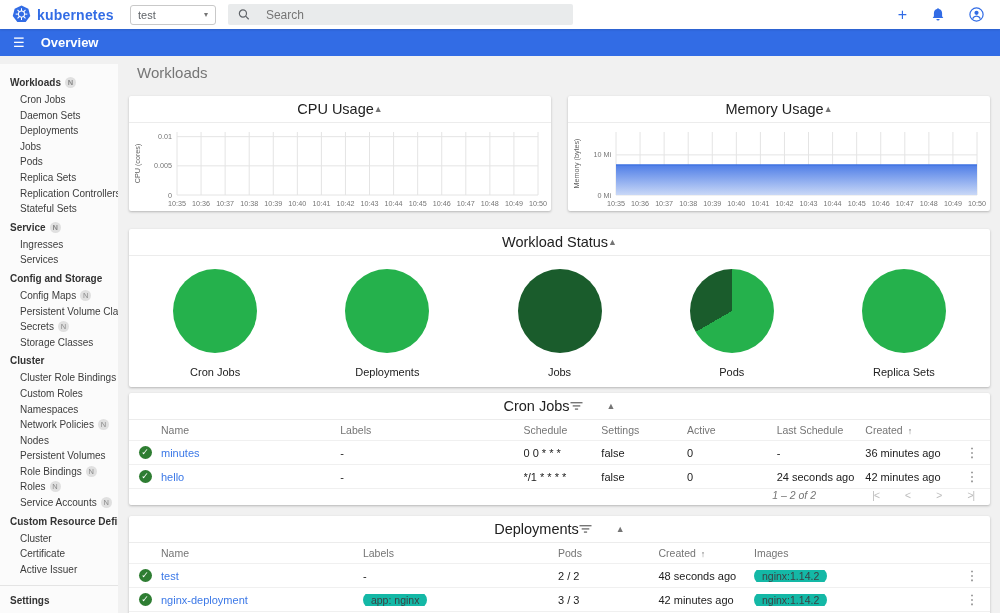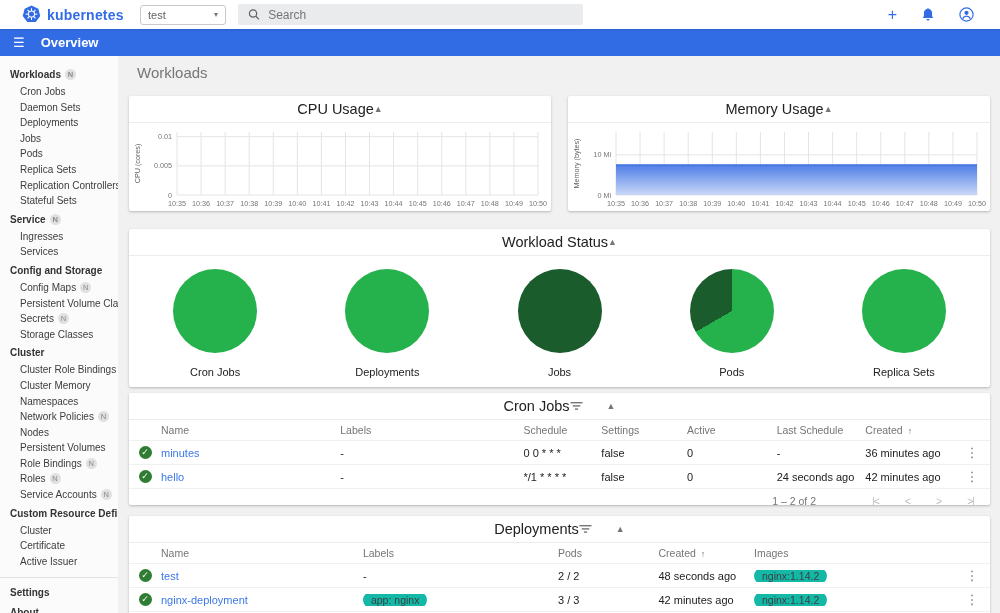--- a/index.html
+++ b/index.html
@@ -1,45 +1,45 @@
 <!DOCTYPE html>
 <html style="--brand-blue: #326ce5; --link-blue: #3b78e7; --check-green: #2e7d32; --status-green: #25b14c; --status-dark-green: #1a5c2c; --memory-line-blue: #3a6fe0;"><head>
 <meta charset="utf-8">
 <style>
   * { box-sizing: border-box; margin: 0; padding: 0; }
   html,body { width:1000px; height:613px; overflow:hidden; }
   body { font-family:"Liberation Sans", sans-serif; background:#f1f1f1; color:#212121; }
 
   
-  .topbar { height:29px; background:#fff; display:flex; align-items:center; padding:0 22px;
+  .topbar { height:29px; background:#fff; display:flex; align-items:center; padding:0 12px;
             box-shadow:0 1px 2px rgba(0,0,0,.12); position:relative; z-index:3; }
   .brand { display:flex; align-items:center; gap:6px; width:108px; }
   .brand-text { color:var(--brand-blue,#326ce5); font-weight:bold; font-size:14px; letter-spacing:.2px; }
   .ns-select { margin-left:10px; width:86px; height:20px; border:1px solid #c9c9c9; border-radius:3px;
                display:flex; align-items:center; justify-content:space-between; padding:0 7px;
                font-size:11px; color:#5f6368; background:#fff; cursor:pointer; }
   .ns-caret { font-size:8px; color:#757575; }
   .searchbar { margin-left:12px; width:345px; height:21px; background:#e9ebec; border-radius:2px;
-               display:flex; align-items:center; padding:0 10px; gap:8px; }
+               display:flex; align-items:center; padding:0 10px; gap:16px; }
   .searchbar input { border:none; background:transparent; outline:none; font-size:12px; color:#3c4043;
                      font-family:"Liberation Sans",sans-serif; width:100%; }
   .searchbar input::placeholder { color:#757575; }
   .top-actions { margin-left:auto; display:flex; align-items:center; gap:24px; padding-right:4px; }
   .top-actions .act { color:var(--brand-blue,#326ce5); cursor:pointer; display:flex; align-items:center; }
   .plus-glyph { font-size:16px; line-height:16px; }
 
   
   .bluebar { height:27px; background:var(--brand-blue,#326ce5); display:flex; align-items:center;
              gap:16px; padding:0 13px; color:#fff; position:relative; z-index:2; }
   .hamburger { font-size:13px; cursor:pointer; }
   .bluebar-title { font-size:13px; font-weight:bold; }
 
   
   .layout { display:flex; height:557px; }
-  .sidebar { width:118px; background:#fbfbfb; padding-top:8px; overflow:hidden; flex:none; }
+  .sidebar { width:118px; background:#fbfbfb; padding-top:8px; overflow:hidden; flex:none;margin-top:8px; }
   .side-heading { font-size:10px; font-weight:bold; color:#333; padding:5px 2px 4px 10px;
                   white-space:nowrap; overflow:hidden; cursor:pointer; }
   .side-item { font-size:10px; color:#3c3c3c; padding-left:20px; height:15.6px; line-height:15.6px;
                white-space:nowrap; overflow:hidden; cursor:pointer; }
   .badge { display:inline-block; width:11px; height:11px; border-radius:50%; background:#e0e0e0;
            color:#8a8a8a; font-size:7.5px; line-height:11px; text-align:center; margin-left:4px;
            vertical-align:1px; }
   .side-divider { border-top:1px solid #e4e4e4; margin:8px 0 4px; }
 
   .content { flex:1; padding:4px 10px 0 11px; overflow:hidden; }
@@ -76,22 +76,22 @@
   .sort { font-size:9px; margin-left:5px; color:#757575; }
   .trow.data { height:24px; font-size:11px; }
   .td { white-space:nowrap; overflow:hidden; }
   .icon-cell { display:flex; justify-content:center; }
   .check { width:13px; height:13px; border-radius:50%; background:var(--check-green,#2e7d32);
            color:#fff; font-size:9px; line-height:13px; text-align:center; display:inline-block; }
   a.link { color:var(--link-blue,#3b78e7); text-decoration:none; cursor:pointer; }
   .underline { border-bottom:1px solid #b5b5b5; cursor:pointer; }
   .chip { background:#14b8a6; border-radius:9px; padding:2px 8px; font-size:10.5px; color:#3c4043; }
   .kebab { color:#757575; font-size:13px; text-align:center; cursor:pointer; }
-  .pagination { height:18px; display:flex; align-items:flex-end; justify-content:flex-end;
-                padding:0 16px; color:#757575; font-size:10.5px; gap:0; }
+  .pagination { height:18px; display:flex; align-items:flex-start; justify-content:flex-end;
+                padding:0 16px; color:#757575; font-size:10.5px; gap:0;font-style:italic; }
   .page-range { margin-right:30px; }
   .page-btn { color:#bdbdbd; font-size:10.5px; letter-spacing:-1px; margin-left:26px; cursor:pointer; }
 </style>
 </head>
 <body>
 
 <div class="topbar">
   <div class="brand">
     <svg width="19" height="19" viewBox="0 0 20 20">
       <polygon points="10,0.5 17.2,4 19.2,11.6 14.4,18 5.6,18 0.8,11.6 2.8,4" fill="#326ce5"></polygon>
@@ -161,21 +161,21 @@
       <div class="side-heading"><span>Service</span><span class="badge">N</span></div>
       <div class="side-item"><span>Ingresses</span></div>
       <div class="side-item"><span>Services</span></div>
       <div class="side-heading"><span>Config and Storage</span></div>
       <div class="side-item"><span>Config Maps</span><span class="badge">N</span></div>
       <div class="side-item"><span>Persistent Volume Claims</span></div>
       <div class="side-item"><span>Secrets</span><span class="badge">N</span></div>
       <div class="side-item"><span>Storage Classes</span></div>
       <div class="side-heading"><span>Cluster</span></div>
       <div class="side-item"><span>Cluster Role Bindings</span></div>
-      <div class="side-item"><span>Cluster Memory</span></div>
+      <div class="side-item"><span>Custom Roles</span></div>
       <div class="side-item"><span>Namespaces</span></div>
       <div class="side-item"><span>Network Policies</span><span class="badge">N</span></div>
       <div class="side-item"><span>Nodes</span></div>
       <div class="side-item"><span>Persistent Volumes</span></div>
       <div class="side-item"><span>Role Bindings</span><span class="badge">N</span></div>
       <div class="side-item"><span>Roles</span><span class="badge">N</span></div>
       <div class="side-item"><span>Service Accounts</span><span class="badge">N</span></div>
       <div class="side-heading"><span>Custom Resource Definitions</span></div>
       <div class="side-item"><span>Cluster</span></div>
       <div class="side-item"><span>Certificate</span></div>

